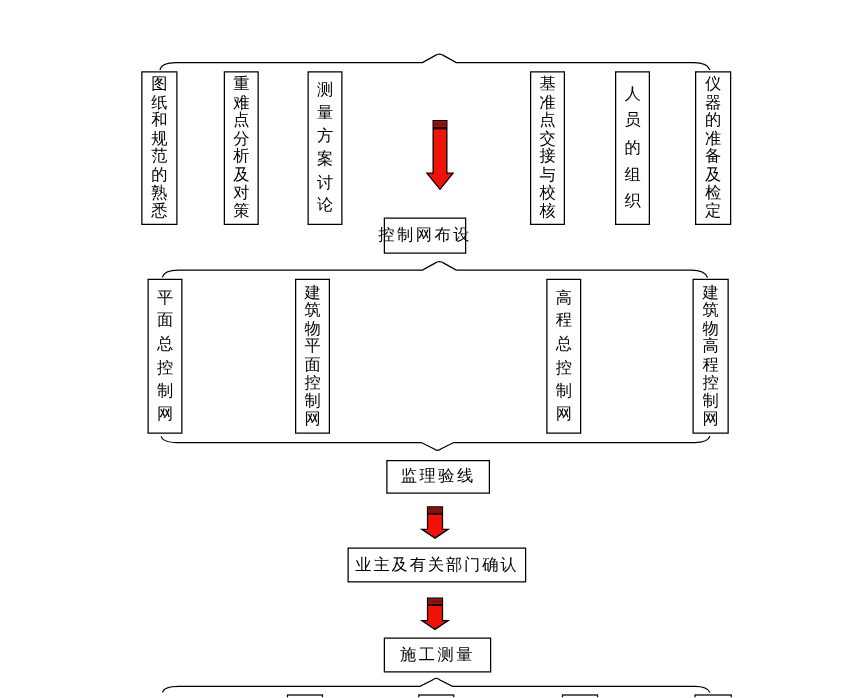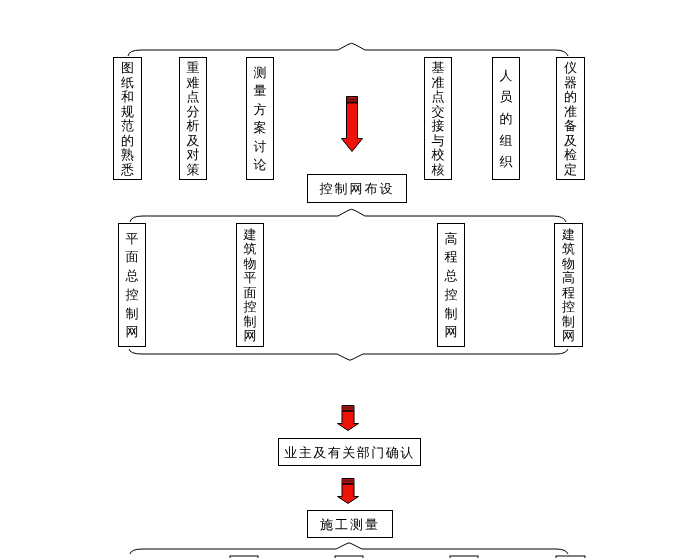--- a/index.html
+++ b/index.html
@@ -53,22 +53,23 @@
     </g>
 
     <g>
       <polygon class="arrow-outline" points="342,478.5 354,478.5 354,496.5 358.5,496.5 348,503.5 337.5,496.5 342,496.5" fill="#ee1208"></polygon>
       <rect x="342.5" y="479.5" width="11" height="3" fill="#7c1410"></rect>
       <rect x="342.5" y="483" width="11" height="1.8" fill="#1c0402"></rect>
     </g>
   </svg>
 
 
-  <div class="box hbox" style="left:307px;top:174px;width:100px;height:29px;">控制网布设</div>
+  <div class="box hbox" style="left:307px;top:174px;width:66px;height:29px;">控制网布设</div>
 
+  <div class="box hbox" style="left:309px;top:368px;width:83px;height:27px;">监理验线</div>
 
   <div class="box hbox" style="left:278px;top:438px;width:143px;height:28px;letter-spacing:1.5px;">业主及有关部门确认</div>
 
   <div class="box hbox" style="left:307px;top:510px;width:86px;height:28px;">施工测量</div>
 
   <div class="box vbox" style="left:113px;top:57px;width:29px;height:123px;">
       <span class="vch">图</span>
       <span class="vch">纸</span>
       <span class="vch">和</span>
       <span class="vch">规</span>

